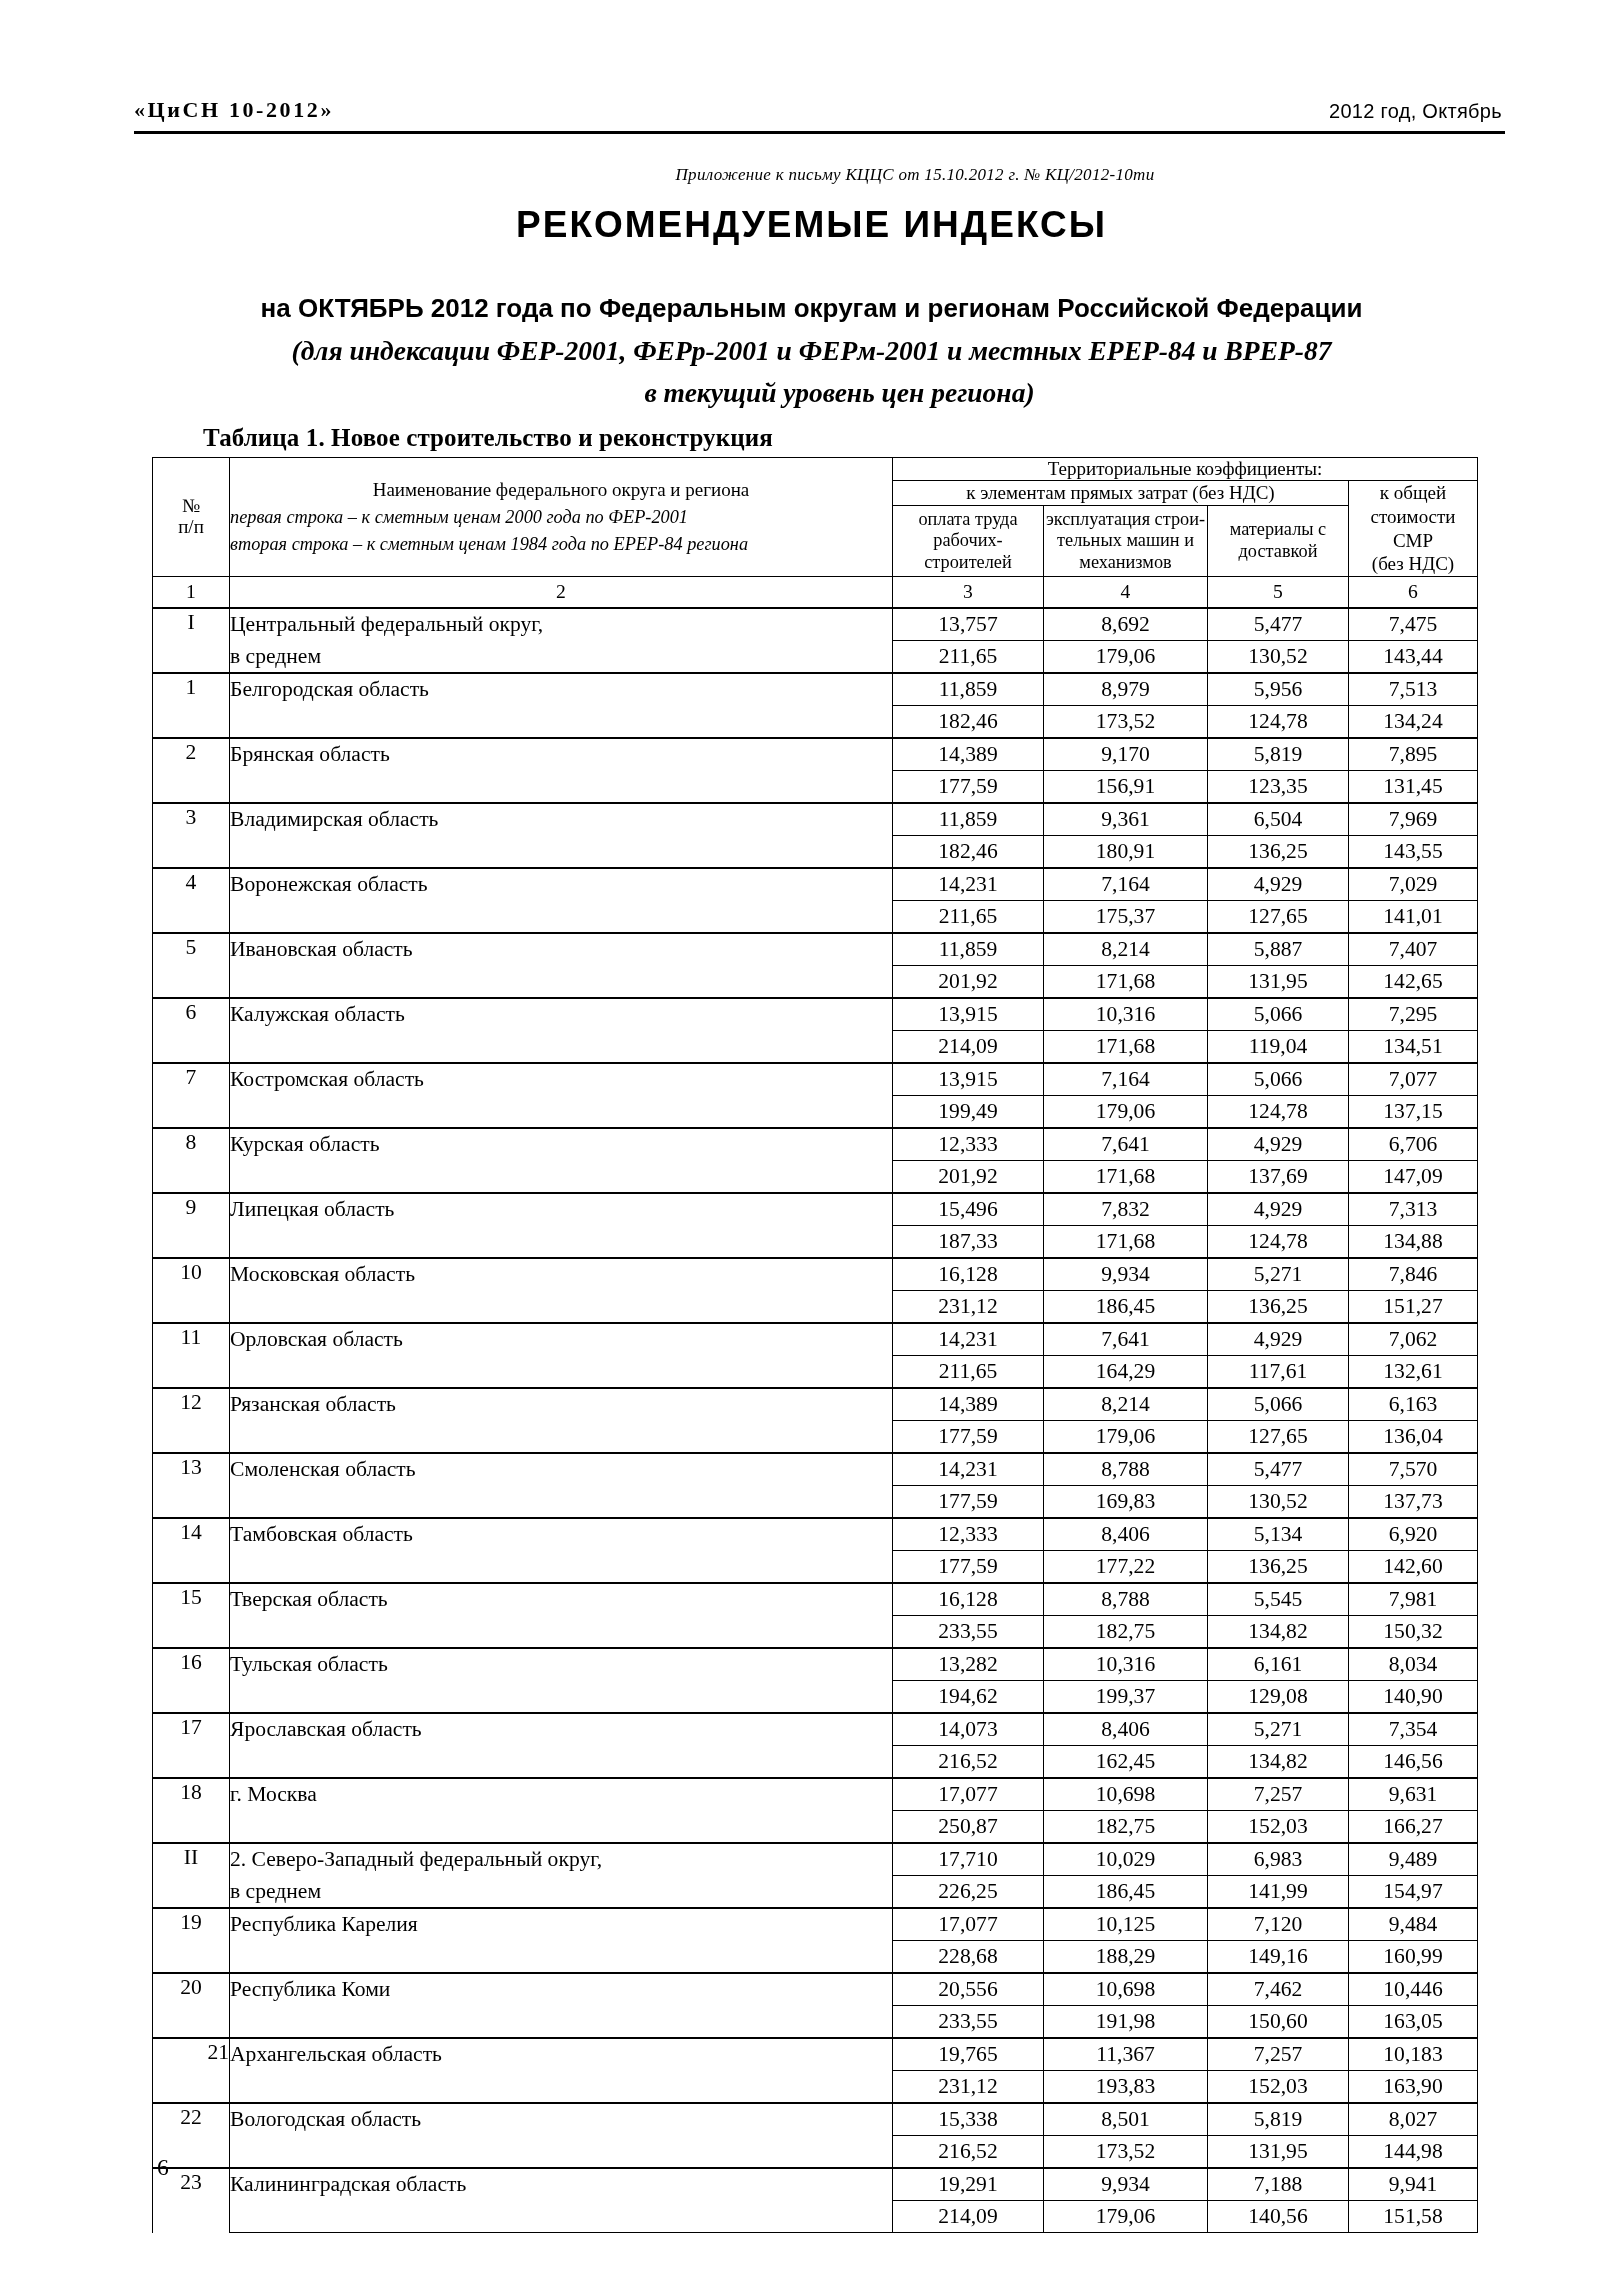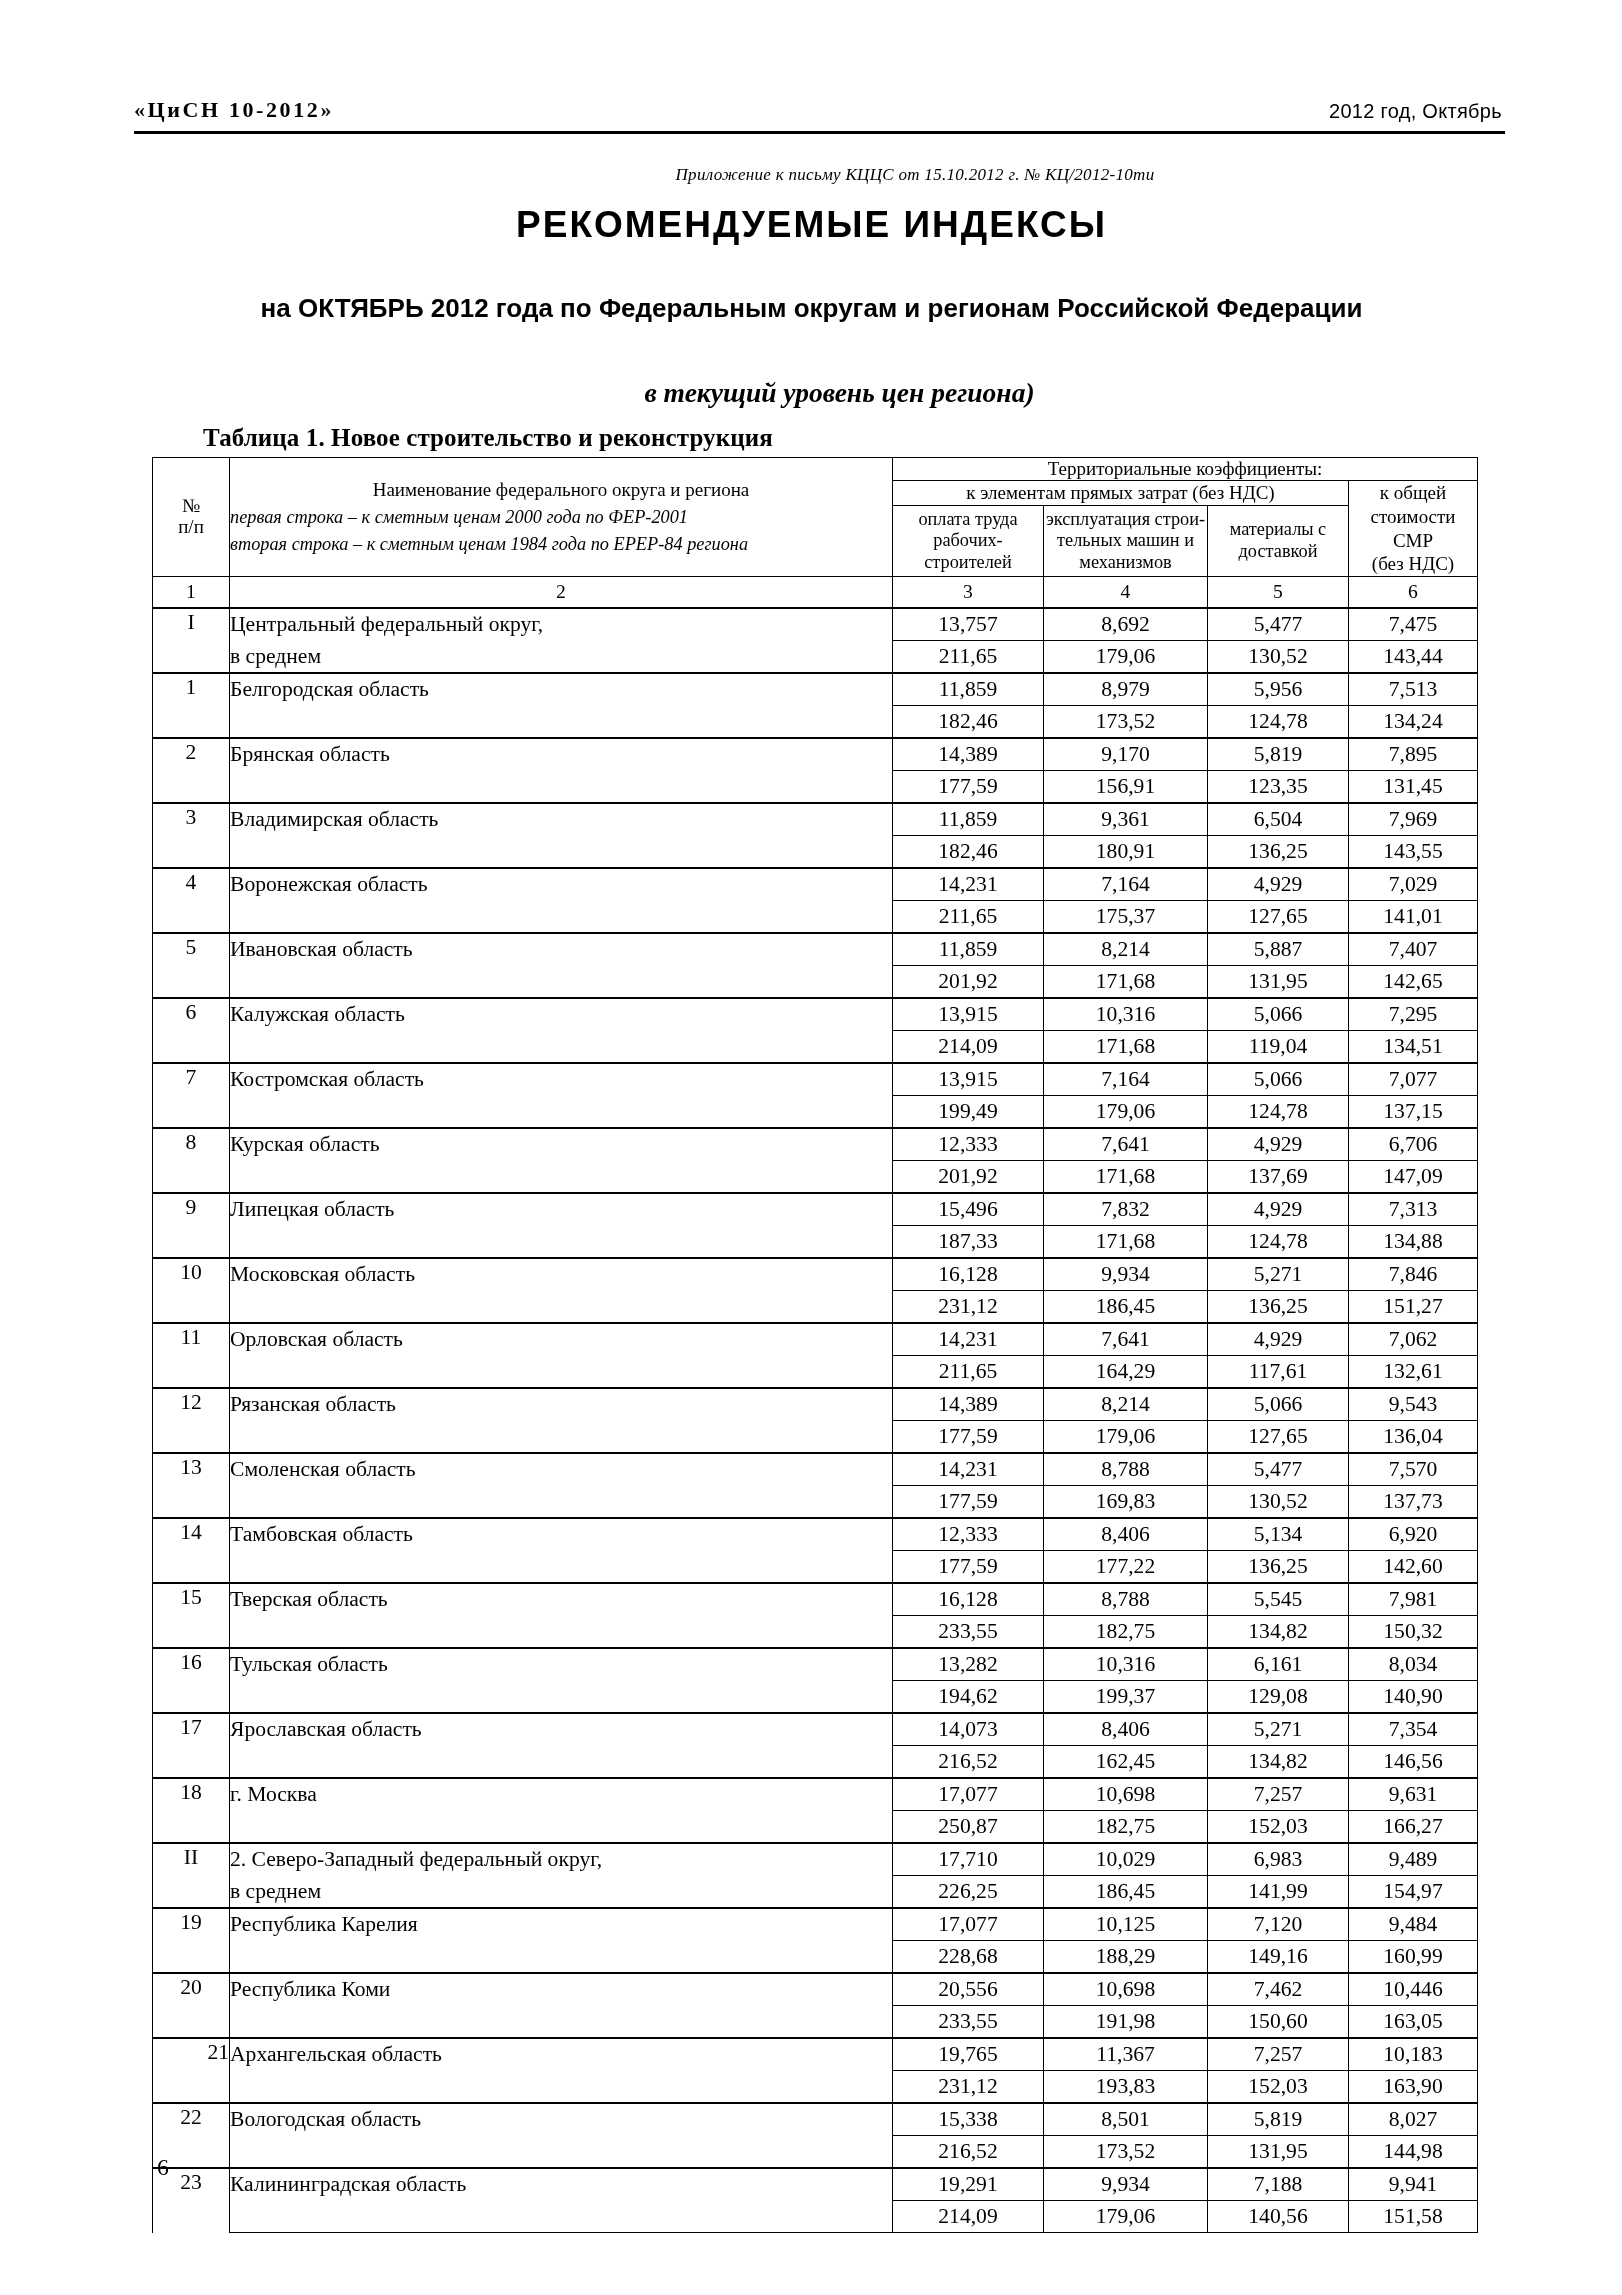--- a/index.html
+++ b/index.html
@@ -250,20 +250,21 @@
   <div class="runhead">
     <div class="runhead-left">«ЦиСН 10-2012»</div>
     <div class="runhead-right">2012 год, Октябрь</div>
   </div>
   <div class="runrule"></div>
 
   <div class="appendix">Приложение к письму КЦЦС от 15.10.2012 г.  № КЦ/2012-10ти</div>
 
   <div class="title-main">РЕКОМЕНДУЕМЫЕ ИНДЕКСЫ</div>
   <div class="title-sub2">на ОКТЯБРЬ 2012 года по Федеральным округам и регионам Российской Федерации</div>
+  <div class="title-sub3">(для индексации ФЕР-2001, ФЕРр-2001 и ФЕРм-2001 и местных ЕРЕР-84 и ВРЕР-87</div>
   <div class="title-sub4">в текущий уровень цен региона)</div>
 
   <div class="table-caption">Таблица 1. Новое строительство и реконструкция</div>
 
   <div class="tbl-wrap">
     <table class="main">
       <colgroup>
         <col class="c1">
           <col class="c2">
           <col class="c3">
@@ -497,21 +498,21 @@
             <td class="v">164,29</td>
             <td class="v">117,61</td>
             <td class="v">132,61</td>
           </tr>
           <tr class="d grp-top">
             <td class="idx noborder-b" rowspan="2" style="vertical-align: top; padding-top: 1.3px;">12</td>
             <td class="nm noborder-b">Рязанская область</td>
             <td class="v">14,389</td>
             <td class="v">8,214</td>
             <td class="v">5,066</td>
-            <td class="v">9,543</td>
+            <td class="v">6,163</td>
           </tr>
           <tr class="d">
             <td class="nm noborder-t"></td>
             <td class="v">177,59</td>
             <td class="v">179,06</td>
             <td class="v">127,65</td>
             <td class="v">136,04</td>
           </tr>
           <tr class="d grp-top">
             <td class="idx noborder-b" rowspan="2" style="vertical-align: top; padding-top: 1.3px;">13</td>

